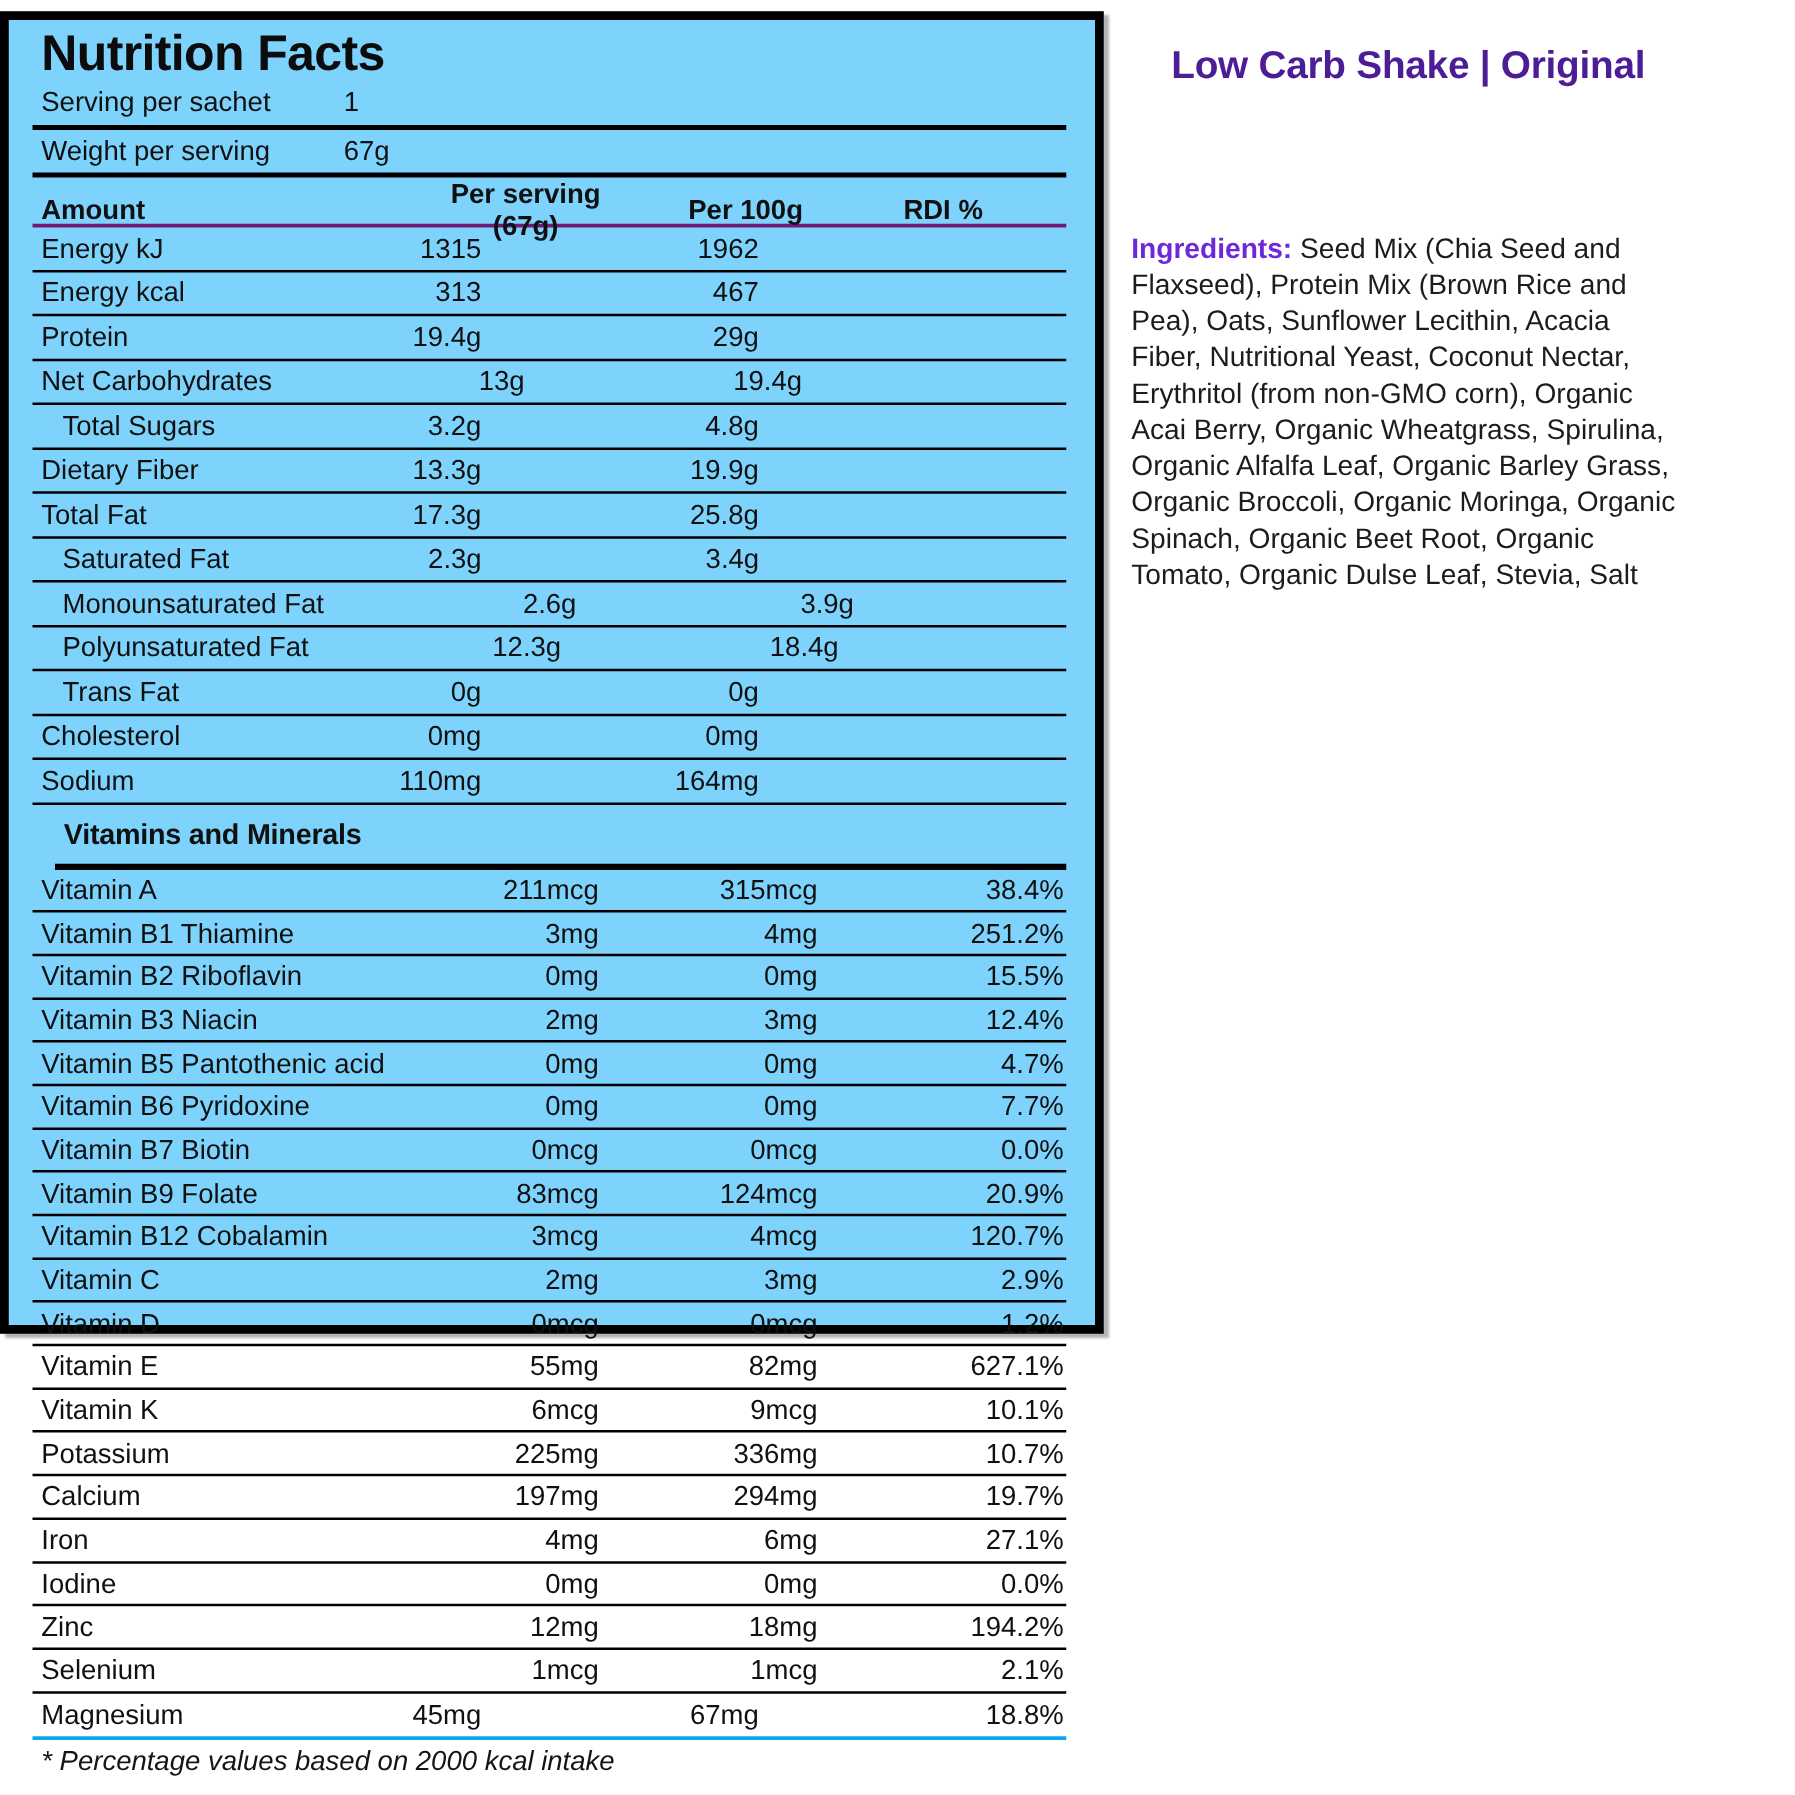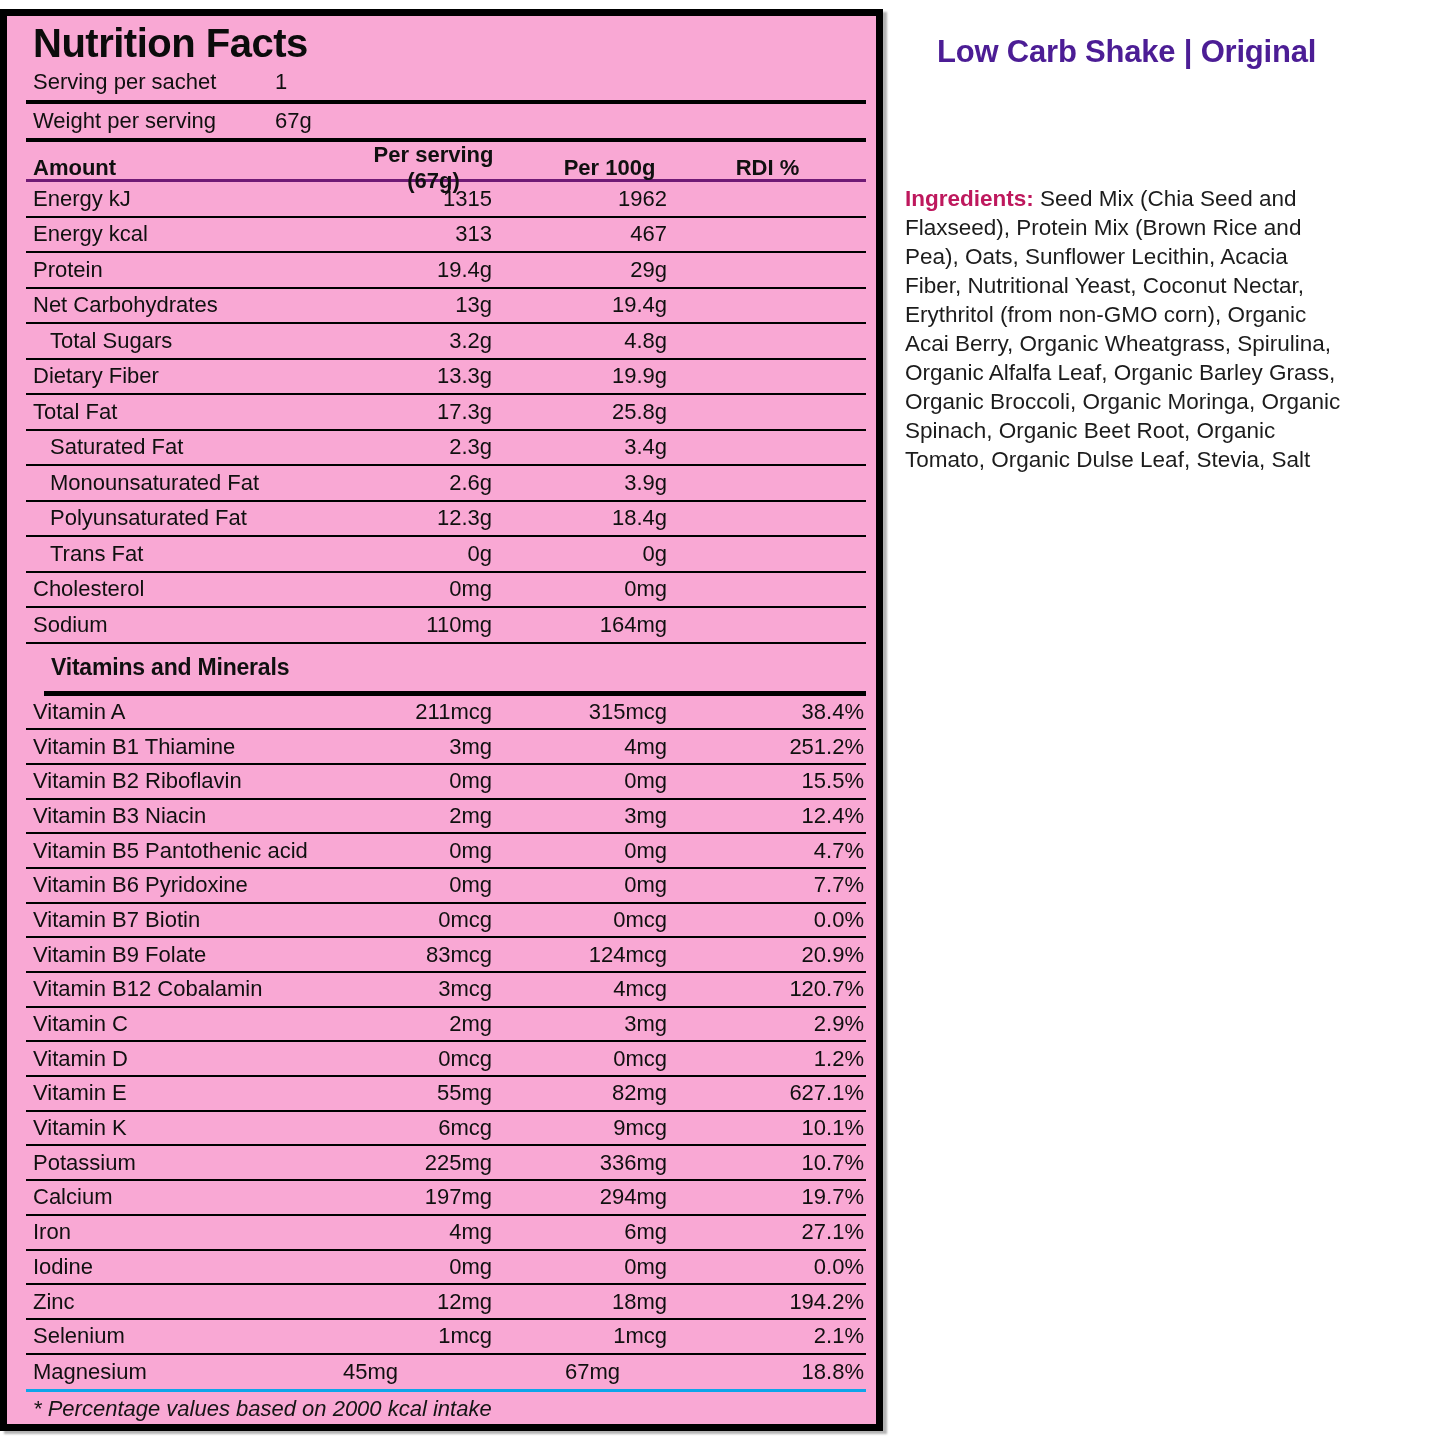--- a/index.html
+++ b/index.html
@@ -5,24 +5,24 @@
   * { margin:0; padding:0; box-sizing:border-box; }
   html,body { background:#fff; }
   body {
     width:1436px; height:1436px; position:relative; overflow:hidden;
     font-family:"Liberation Sans", sans-serif; color:#101010;
   }
   .canvas { position:absolute; inset:0; background:#fff; }
 
   
   .panel {
-    position:absolute; left:0; top:9px; width:883px; height:1422px;
-    border:7px solid #000; background:#f9a8d4;
+    position:absolute; left:0; top:9px; width:883px; height:1058px;
+    border:7px solid #000; background:#7dd3fc;
     box-shadow:4px 3px 2px #b3b3b3;
-    padding:0 10px 0 19px;
+    padding:0 23px 0 19px;
   }
   .panel-title {
     font-size:40px; font-weight:bold; letter-spacing:-0.5px;
     padding:5px 0 0 7px; height:47px; line-height:44px; color:#0c0c0c;
   }
   .kv-row {
     display:flex; align-items:center; font-size:22px;
     border-bottom:4px solid #000; padding-left:7px;
   }
   .kv-row.serving { height:41px; }
@@ -33,21 +33,21 @@
     display:grid; grid-template-columns:1fr 157px 175px 197px;
     align-items:center; font-size:22px;
   }
   .head-row { height:40px; font-weight:bold; border-bottom:3px solid #701a75; }
   .head-row .c0 { padding-left:7px; }
   .hc { text-align:center; }
   .hc.h-ps  { padding-left:36px; }
   .hc.h-100 { padding-left:56px; }
 
   .nrow { border-bottom:2px solid #000; }
-  .macro-rows .nrow { height:35.5px; }
+  .macro-rows .nrow { height:35.5px;gap:47px; }
   .vit-rows  .nrow { height:34.7px; }
   .vit-rows  .nrow:last-child { border-bottom:none;gap:47px; }
   .nrow .label { padding-left:7px; white-space:nowrap; }
   .nrow.indent .label { padding-left:24px; }
   .nrow .v { text-align:right; padding-right:2px; white-space:nowrap; }
 
   .section-head {
     display:flex; align-items:center; height:52px;
     font-size:23px; font-weight:bold; letter-spacing:-0.2px;
     border-bottom:5px solid #000; padding-left:7px;margin-left:18px;
@@ -57,21 +57,21 @@
     border-top:3px solid #0ea5e9;
     font-size:22px; font-style:italic; padding-left:7px; color:#151515;
   }
 
   
   .right-col { position:absolute; left:905px; top:34px; width:437px; }
   .product-title { font-size:31px; font-weight:bold; letter-spacing:-0.2px; color:#4c1d95;margin-left:32px; }
   .ingredients {
     margin-top:114px; font-size:22.5px; line-height:29px; color:#1c1c1c;
   }
-  .ingredients b { font-weight:bold; color:#be185d; }
+  .ingredients b { font-weight:bold; color:#6d28d9; }
 </style>
 </head>
 <body>
 
 <div class="canvas">
 
   <div class="panel">
 
     <div class="panel-title">Nutrition Facts</div>
 

